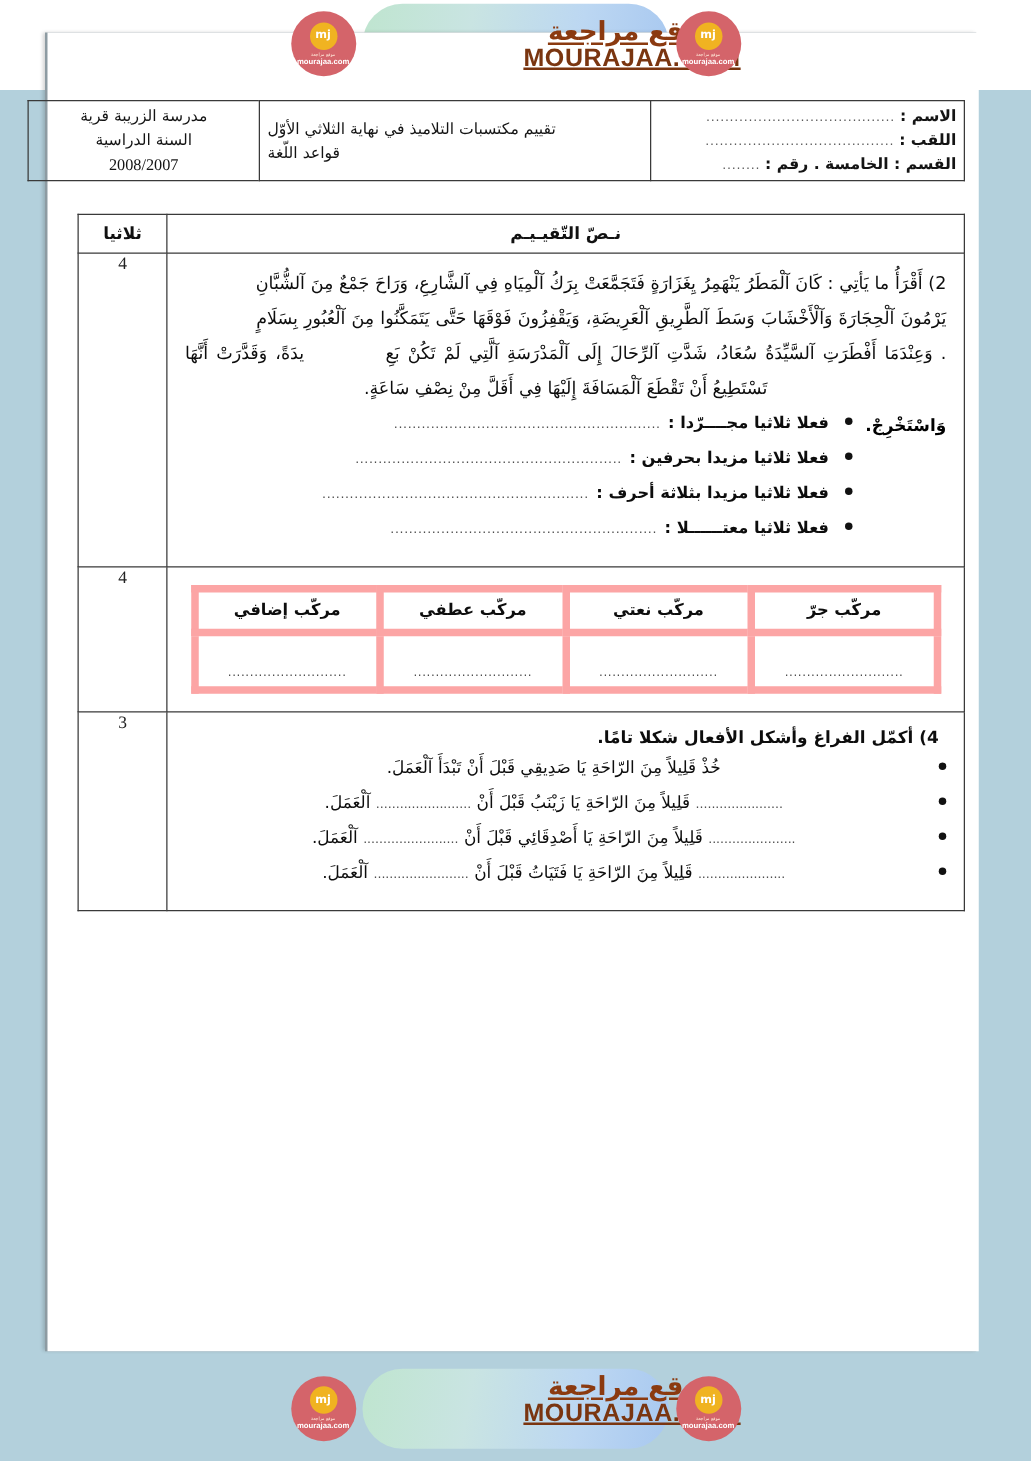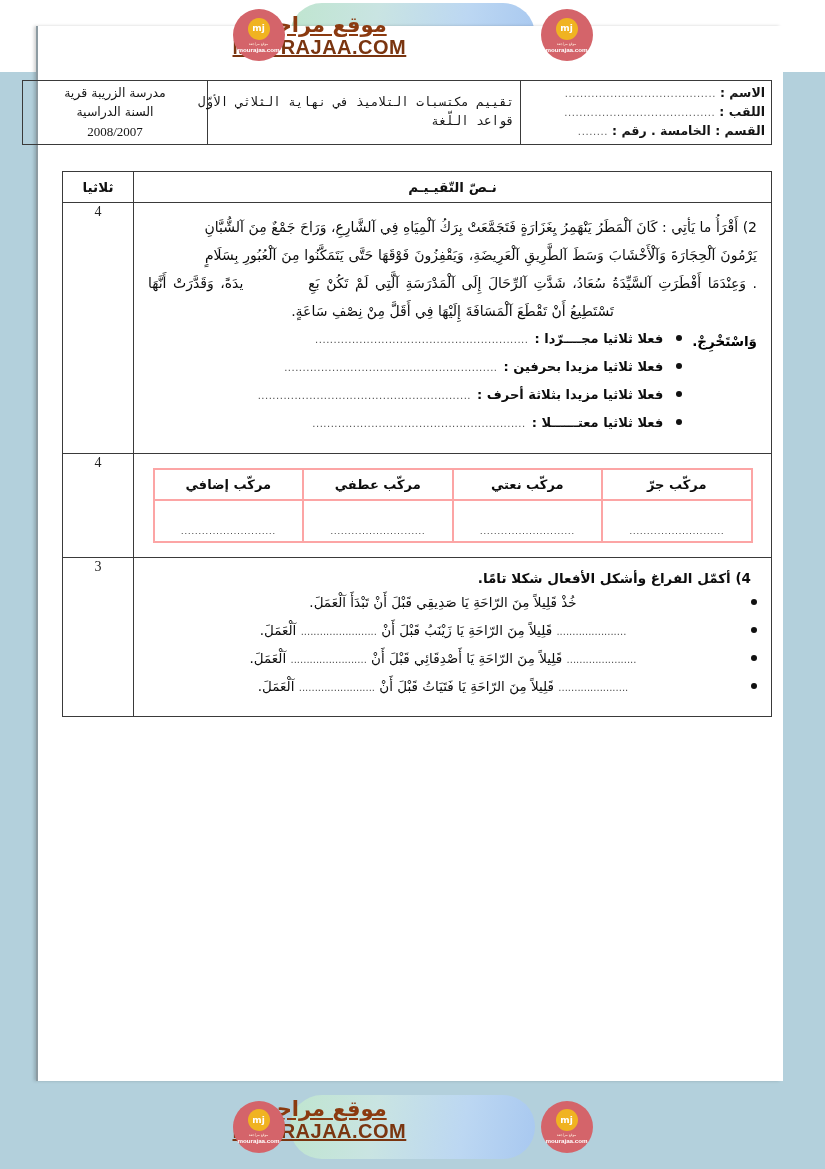--- a/index.html
+++ b/index.html
@@ -27,21 +27,21 @@
   }
   #top-banner { top: 0; height: 72px; }
   #bottom-banner { top: 1072px; height: 97px; background: transparent; }
 
   .banner-inner {
     position: relative;
     width: 360px;
     height: 72px;
     display: flex;
     align-items: center;
-    justify-content: flex-end;
+    justify-content: flex-start;
   }
   .banner-pill {
     position: absolute;
     left: 57px;
     top: 3px;
     width: 245px;
     height: 64px;
     border-radius: 34px;
     background: linear-gradient(100deg, #bfe5cf 0%, #c9e4e2 35%, #bcd7f2 70%, #a8c8f0 100%);
   }
@@ -142,21 +142,21 @@
   }
   table.hdr td {
     border: 1px solid #3a3a3a;
     vertical-align: middle;
     padding: 3px 6px;
     font-size: 12.5px;
     color: #141414;
     line-height: 1.5;
   }
   td.hdr-school { width: 172px; text-align: center; font-size: 13px; }
-  td.hdr-title  { width: 300px; text-align: right; font-size: 12.5px; font-family: Liberation Mono, monospace; }
+  td.hdr-title  { width: 300px; text-align: left; font-size: 12.5px; }
   td.hdr-ident  { width: 238px; text-align: right; font-size: 12.5px; }
   .hdr-line { white-space: nowrap; }
   .hdr-year { direction: ltr; font-family: "Liberation Serif", serif; font-size: 13px; }
   .ident-row { display: flex; align-items: baseline; gap: 4px; }
   .ident-label { font-weight: bold; white-space: nowrap; }
   .dots { flex: 1; overflow: hidden; white-space: nowrap; color: #5b5b5b; font-size: 10px; letter-spacing: 0.6px; }
 
   
   table.exam {
     width: 710px;
@@ -281,21 +281,21 @@
 
   
   table.grid {
     width: 600px;
     margin: 6px auto 4px auto;
     border-collapse: collapse;
     table-layout: fixed;
     direction: rtl;
   }
   table.grid th, table.grid td {
-    border: 2px solid #fca5a5;
+    border: 6px solid #fca5a5;
     text-align: center;
   }
   table.grid th {
     font-size: 13px;
     font-weight: bold;
     padding: 7px 2px;
     color: #0d0d0d;
   }
   table.grid td {
     height: 34px;

